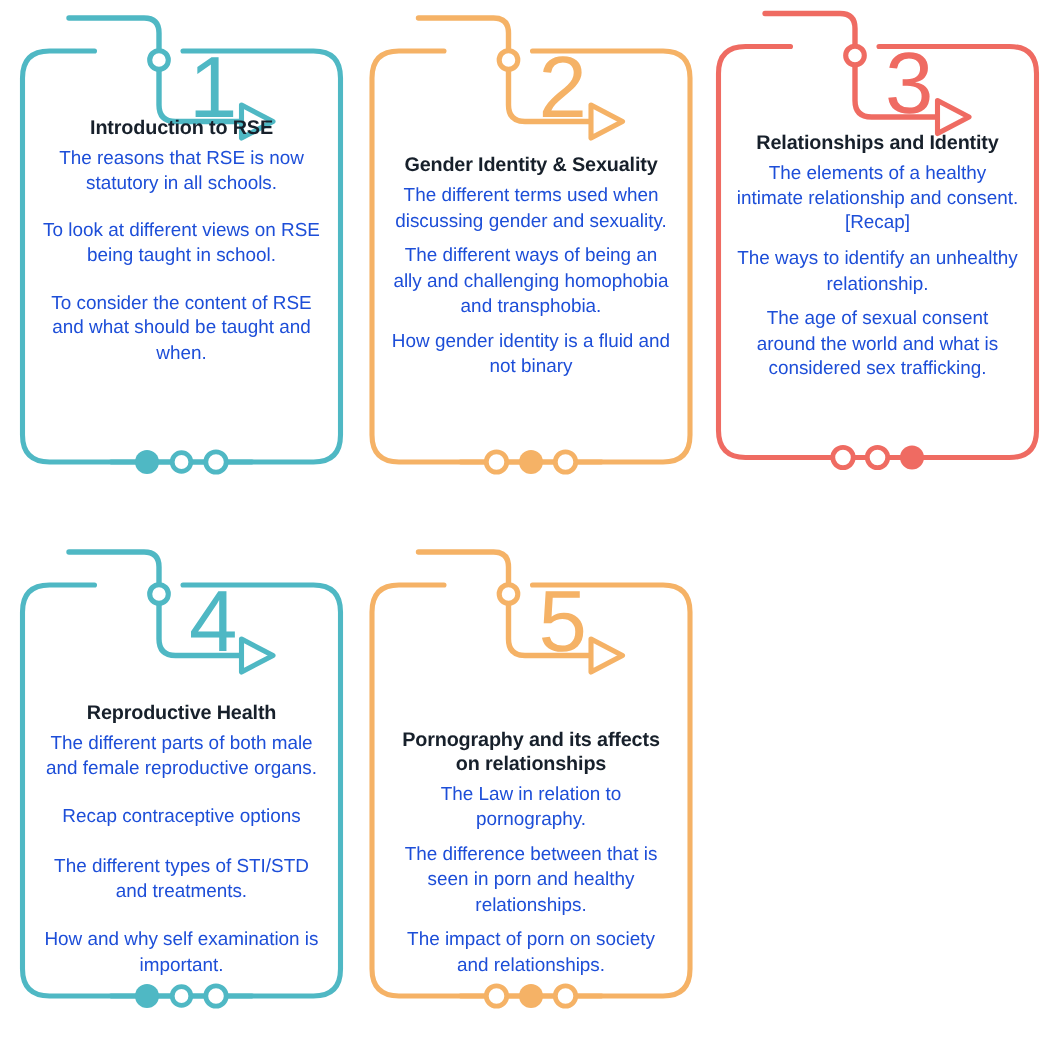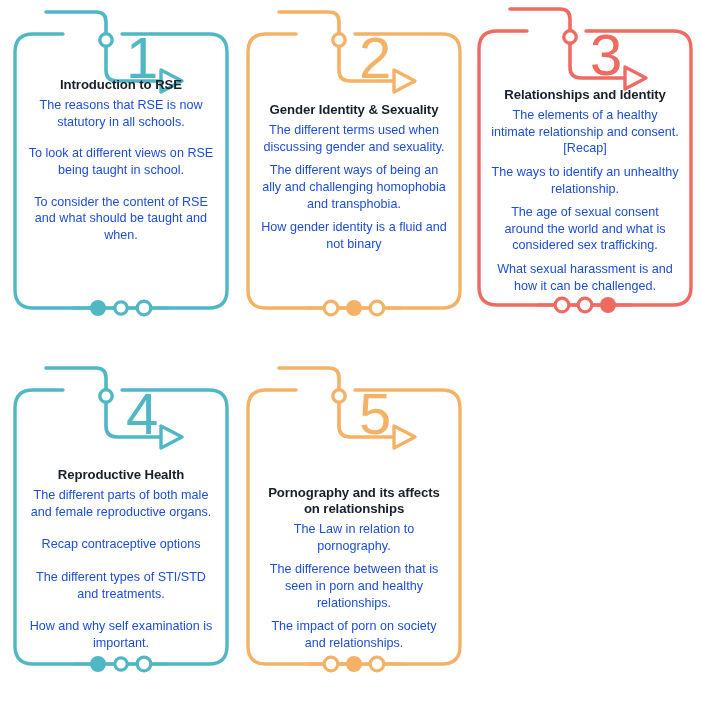--- a/index.html
+++ b/index.html
@@ -163,21 +163,20 @@
       <circle cx="96" cy="308" r="6.8" fill="#ffffff" stroke="#EF6B62" stroke-width="3.2"></circle>
       <circle cx="119" cy="308" r="6.8" fill="#ffffff" stroke="#EF6B62" stroke-width="3.2"></circle>
       <circle cx="142" cy="308" r="8" fill="#EF6B62"></circle>
     </svg>
     <div class="card-body">
       <div class="card-title">Relationships and Identity</div>
       <ul class="card-points">
         <li>The elements of a healthy intimate relationship and consent. [Recap]</li>
         <li>The ways to identify an unhealthy relationship.</li>
         <li>The age of sexual consent around the world and what is considered sex trafficking.</li>
-        <li>What sexual harassment is and how it can be challenged.</li>
       </ul>
     </div>
   </div>
 
   <div class="card c4 dense">
     <svg class="card-svg" viewBox="0 0 238 330">
       <path d="M 120 34 L 207 34 Q 225 34 225 52 L 225 290 Q 225 308 207 308 L 31 308 Q 13 308 13 290 L 13 52 Q 13 34 31 34 L 61 34" fill="none" stroke="#4FB8C4" stroke-width="3.4" stroke-linecap="round"></path>
       <path d="M 44 12 L 94 12 Q 104 12 104 22 L 104 34" fill="none" stroke="#4FB8C4" stroke-width="3.6" stroke-linecap="round"></path>
       <path d="M 104 46 L 104 70 Q 104 81 115 81 L 160 81" fill="none" stroke="#4FB8C4" stroke-width="3.6" stroke-linecap="round"></path>
       <circle cx="104" cy="40" r="6.2" fill="#ffffff" stroke="#4FB8C4" stroke-width="3.4"></circle>

